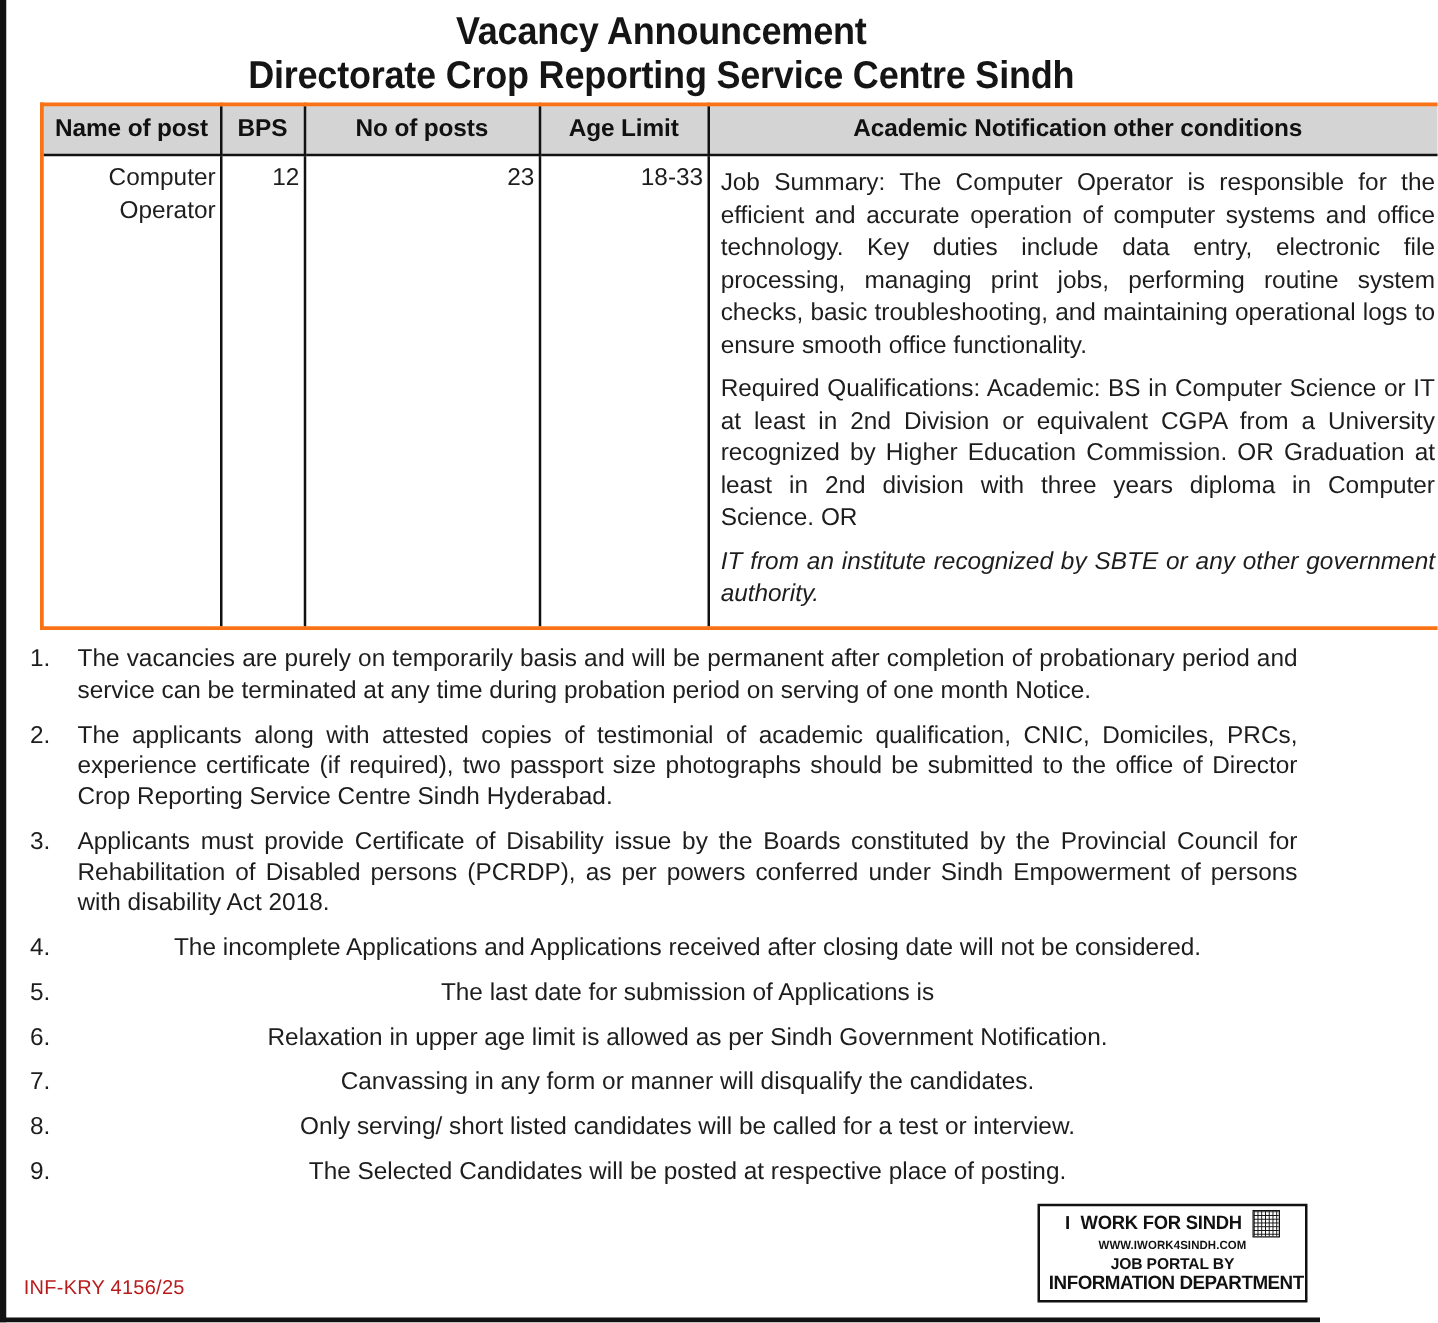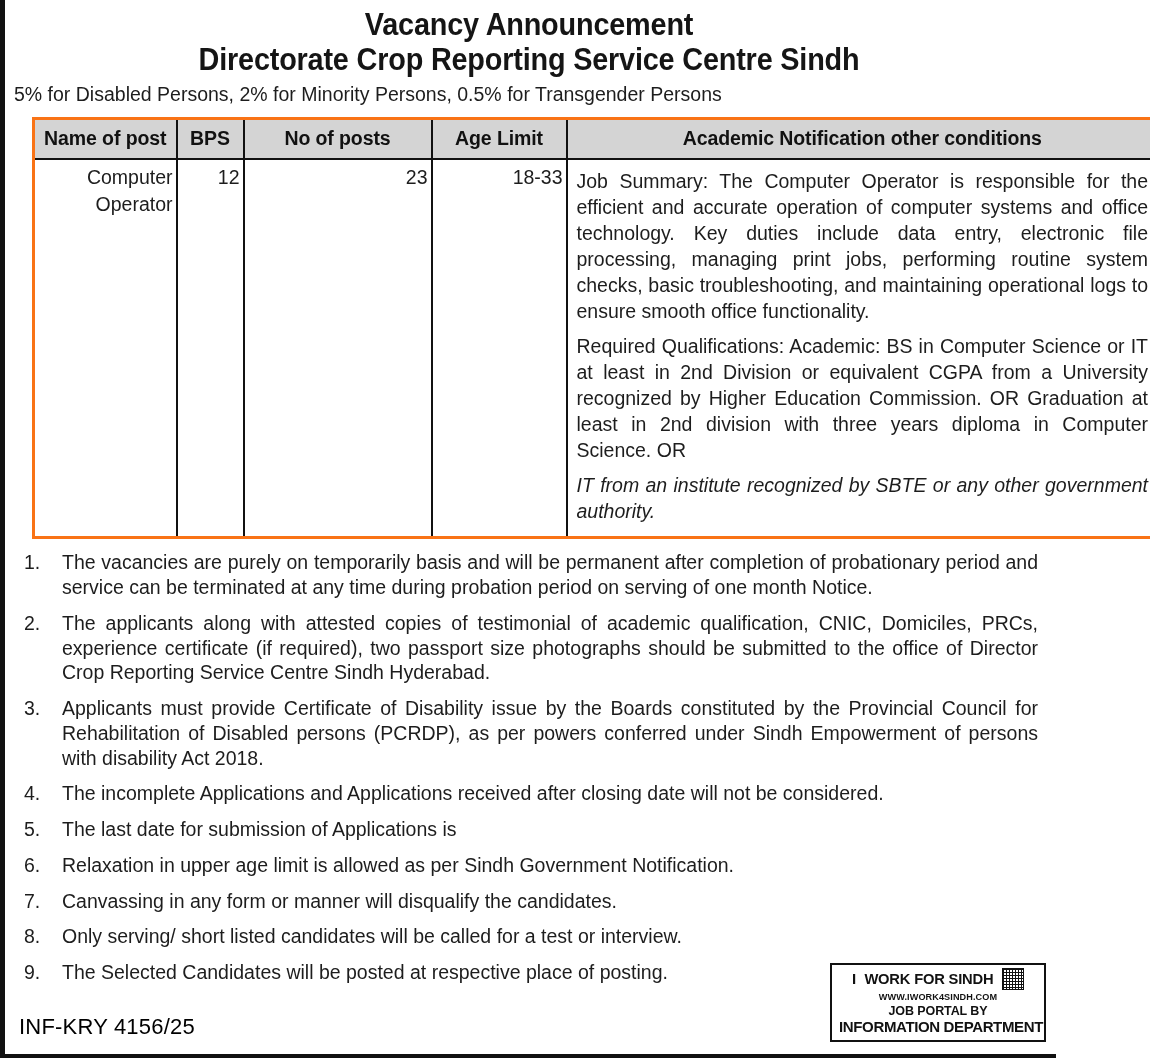--- a/index.html
+++ b/index.html
@@ -141,36 +141,36 @@
   ol.conds > li::before {
     content: counter(cond) ".";
     position: absolute;
     left: 8px;
     top: 0;
     width: 34px;
     text-align: left;
     font-size: 19.5px;
     color: #1d1d1d;
   }
-  ol.conds > li.short { text-align: left; }
+  ol.conds > li.short { text-align: center; }
 
   
   .footer {
     position: absolute;
     left: 0;
     right: 0;
     bottom: 0;
     height: 96px;
   }
   .ref-no {
     position: absolute;
     left: 14px;
     bottom: 14px;
-    font-size: 22px;
-    color: #000000;
+    font-size: 16px;
+    color: #b91c1c;
     letter-spacing: 0.2px;
     text-align: center;
   }
   .badge {
     position: absolute;
     right: 10px;
     bottom: 12px;
     width: 216px;
     border: 2px solid #111;
     background: #fff;
@@ -241,21 +241,20 @@
 <body>
 
 <div class="page">
   <div class="inner">
 
     <div class="title-1">Vacancy Announcement</div>
     <div class="title-2">Directorate Crop Reporting Service Centre Sindh</div>
 
 
 
-    <p class="quota-line">5% for Disabled Persons, 2% for Minority Persons, 0.5% for Transgender Persons</p>
 
     <table class="vac">
       <colgroup>
         <col class="col-name">
           <col class="col-bps">
           <col class="col-posts">
           <col class="col-age">
           <col class="col-qual">
       </colgroup>
       <thead>

